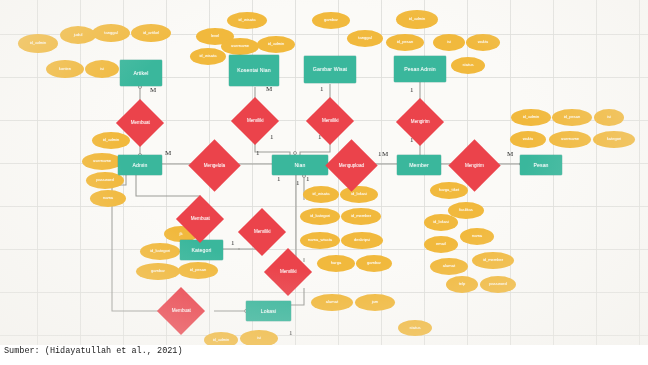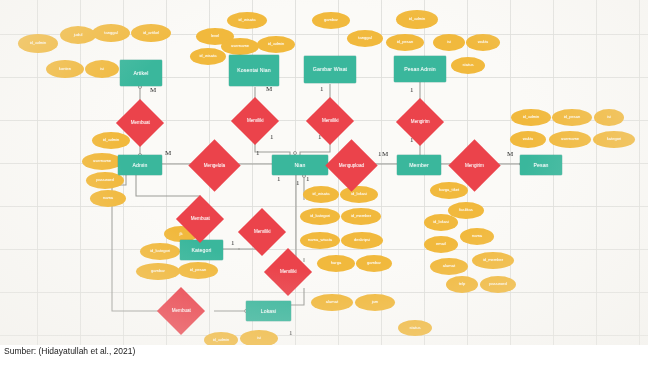--- a/index.html
+++ b/index.html
@@ -98,21 +98,21 @@
     border: .7px solid #9b9b97;
     border-radius: 50%;
     background: #fbfaf7;
   }
 
   
   #caption {
     position: absolute;
     left: 4px; top: 346px;
     width: 640px;
-    font-family: Liberation Sans, sans-serif;
+    font-family: Liberation Mono, monospace;
     font-size: 8.5px;
     color: #1b1b1b;
     white-space: nowrap;
     overflow: hidden;
   }
 </style>
 </head>
 <body>
 
 <div id="page">

